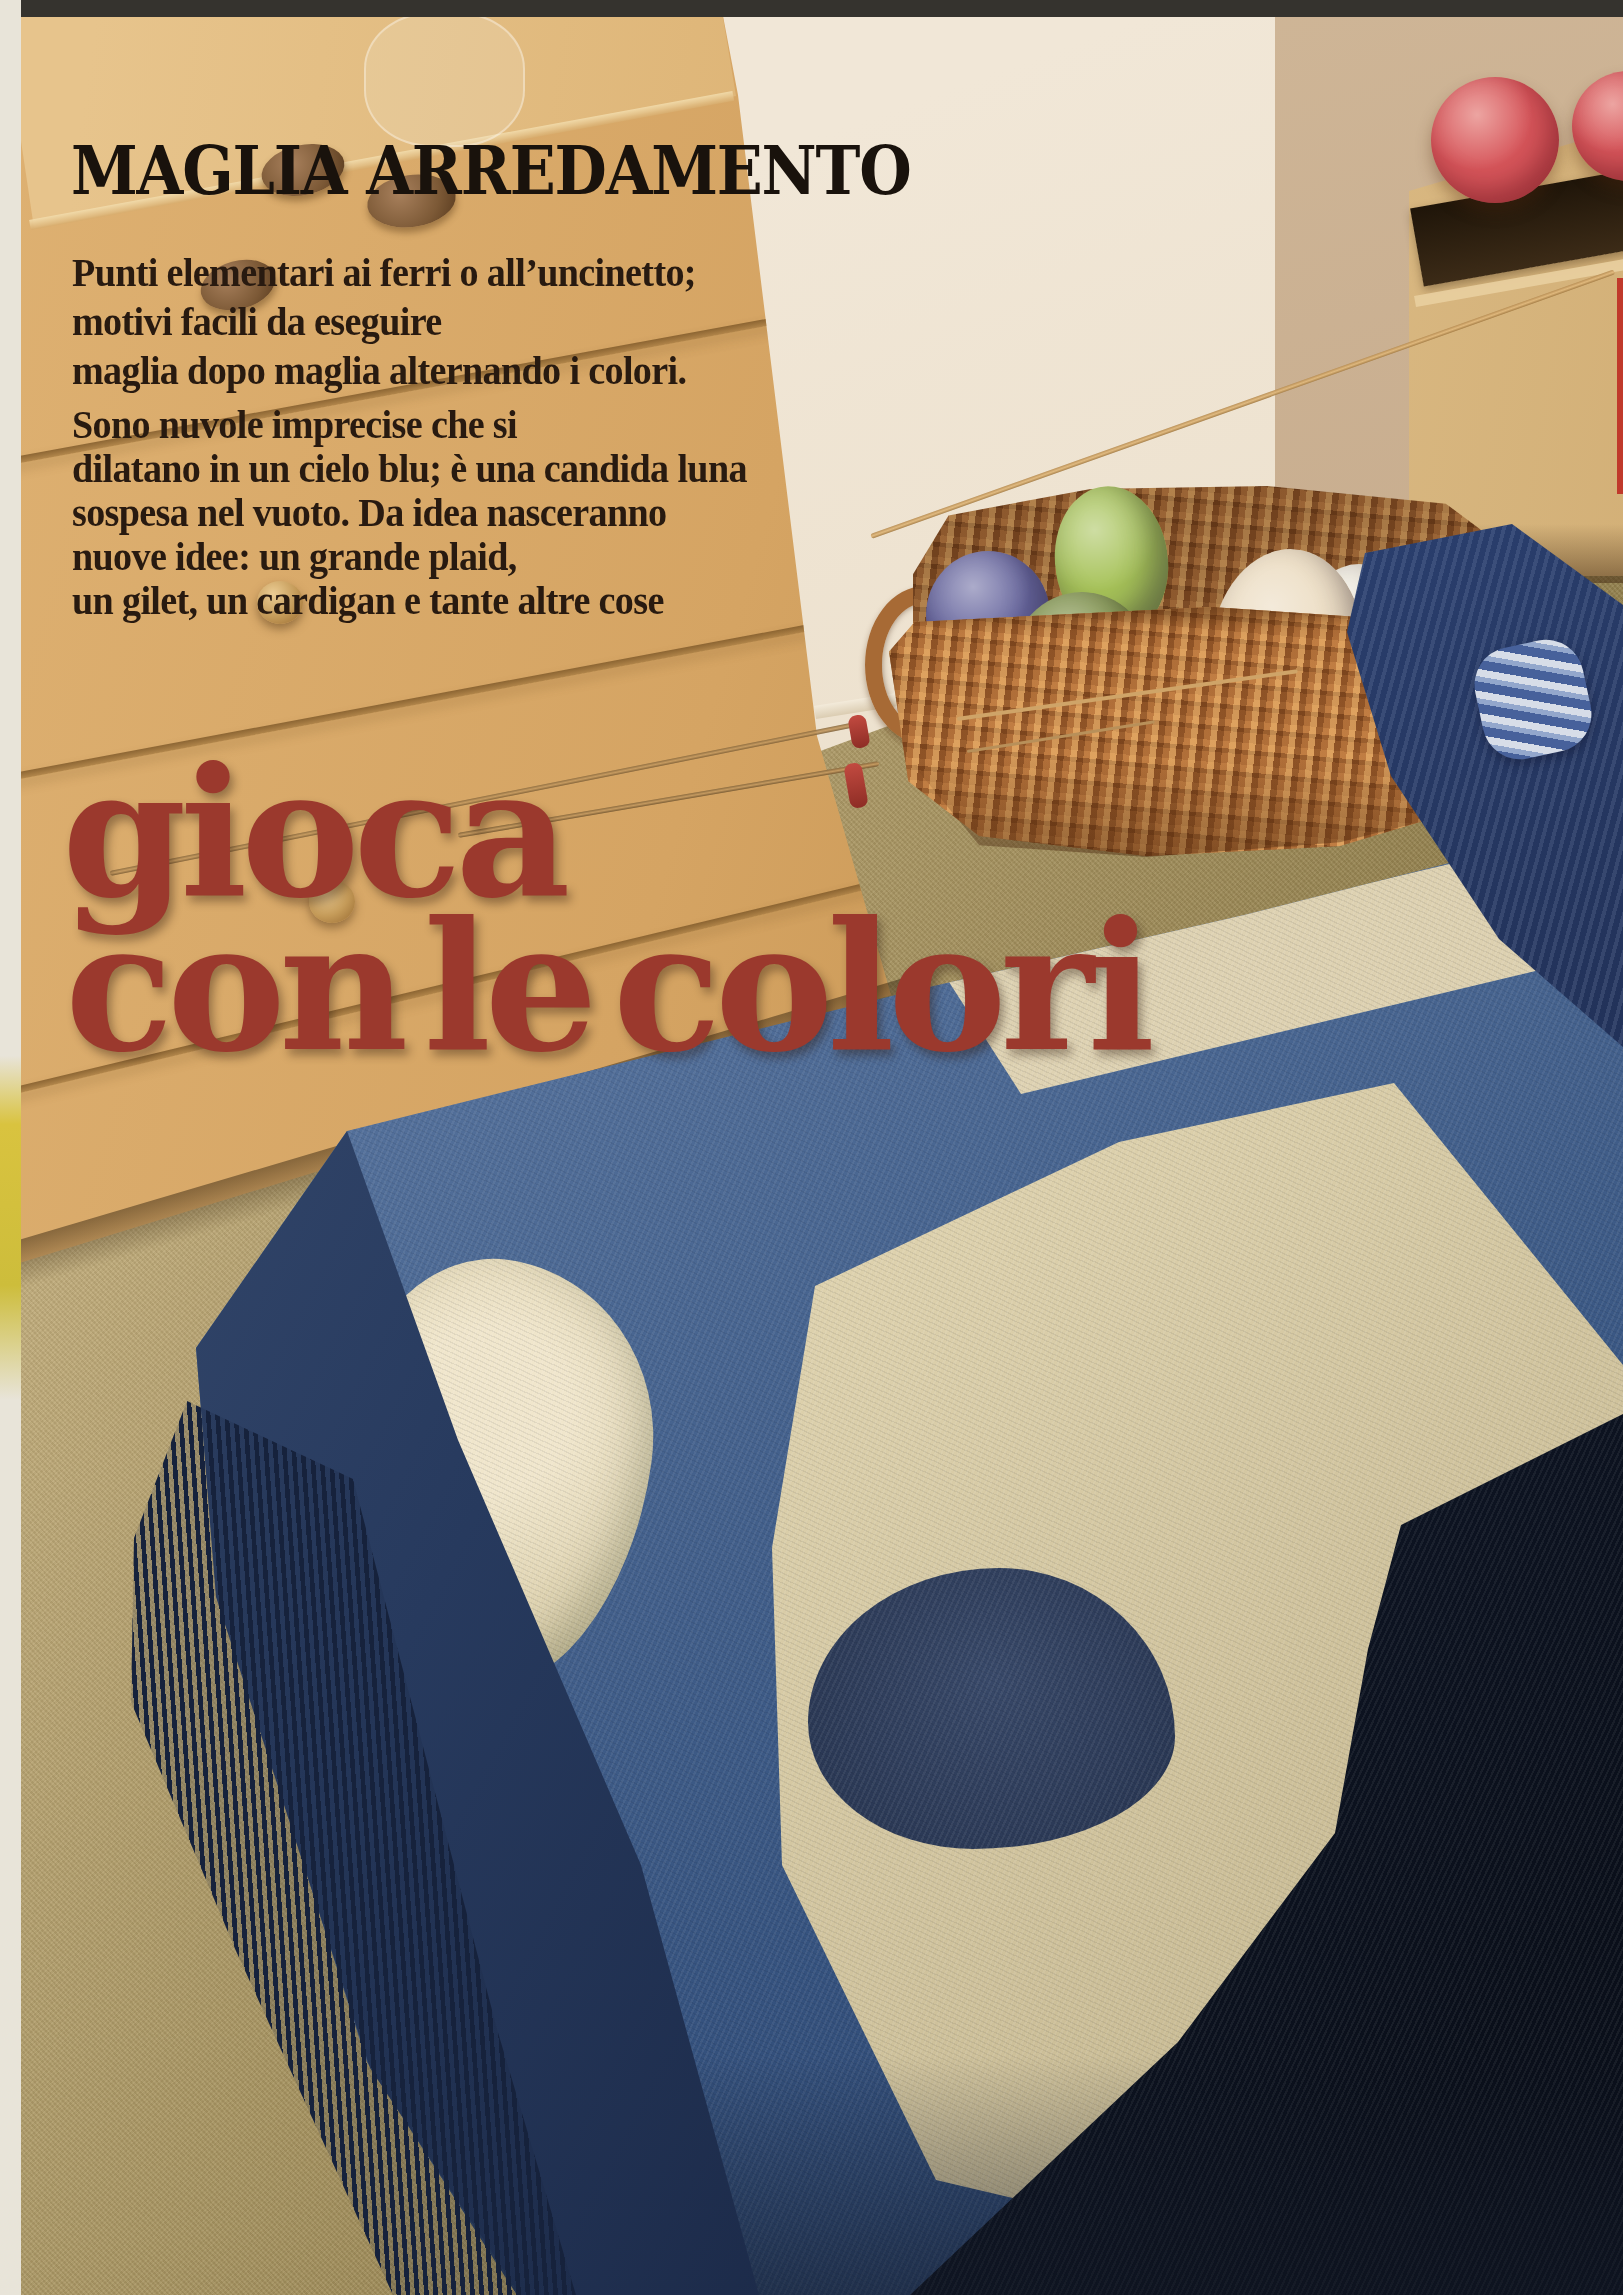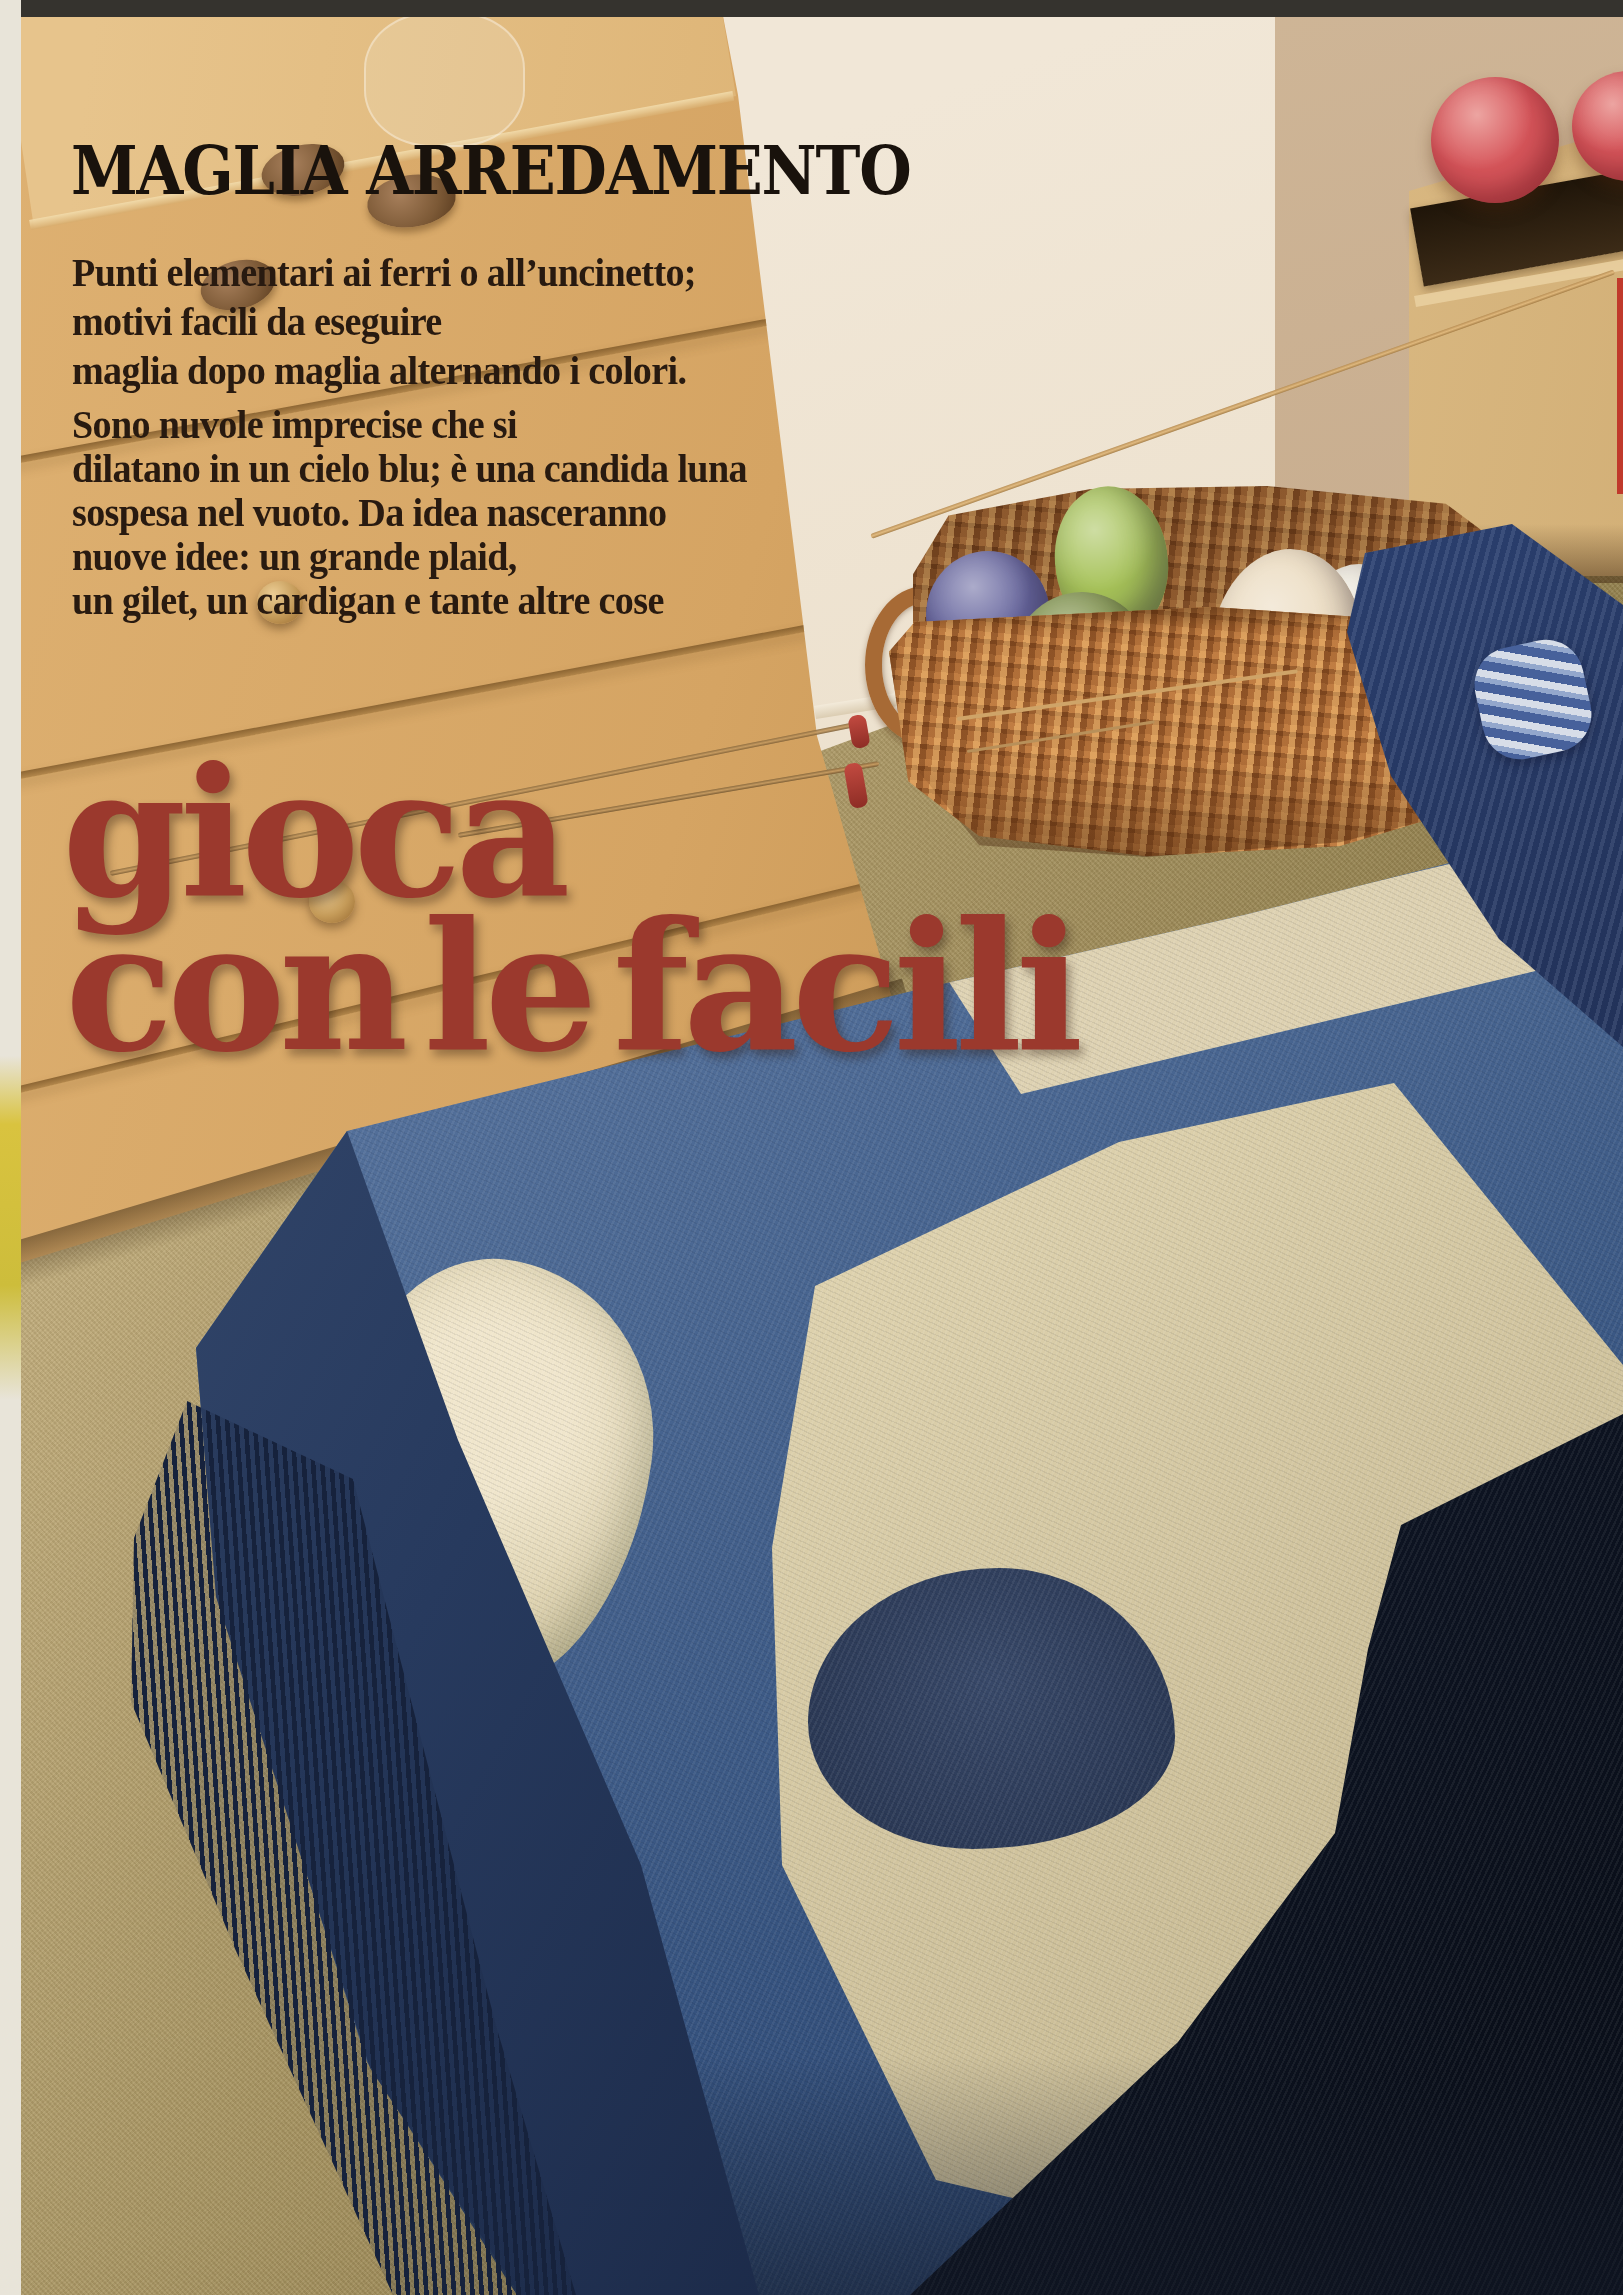--- a/index.html
+++ b/index.html
@@ -305,16 +305,16 @@
   <h1 class="headline" style="--c: #19120c;">MAGLIA ARREDAMENTO</h1>
   <p class="para intro" style="--c: #281a10;">Punti elementari ai ferri o all’uncinetto;
 motivi facili da eseguire
 maglia dopo maglia alternando i colori.</p>
   <p class="para lede" style="--c: #281a10;">Sono nuvole imprecise che si
 dilatano in un cielo blu; è una candida luna
 sospesa nel vuoto. Da idea nasceranno
 nuove idee: un grande plaid,
 un gilet, un cardigan e tante altre cose</p>
   <div class="title-line tl2" style="--c: #9b392d;">gioca</div>
-  <div class="title-line tl3" style="--c: #9b392d;">con le facili</div>
+  <div class="title-line tl3" style="--c: #9b392d;">con le colori</div>
 
 </div>
 
 
 </body></html>

